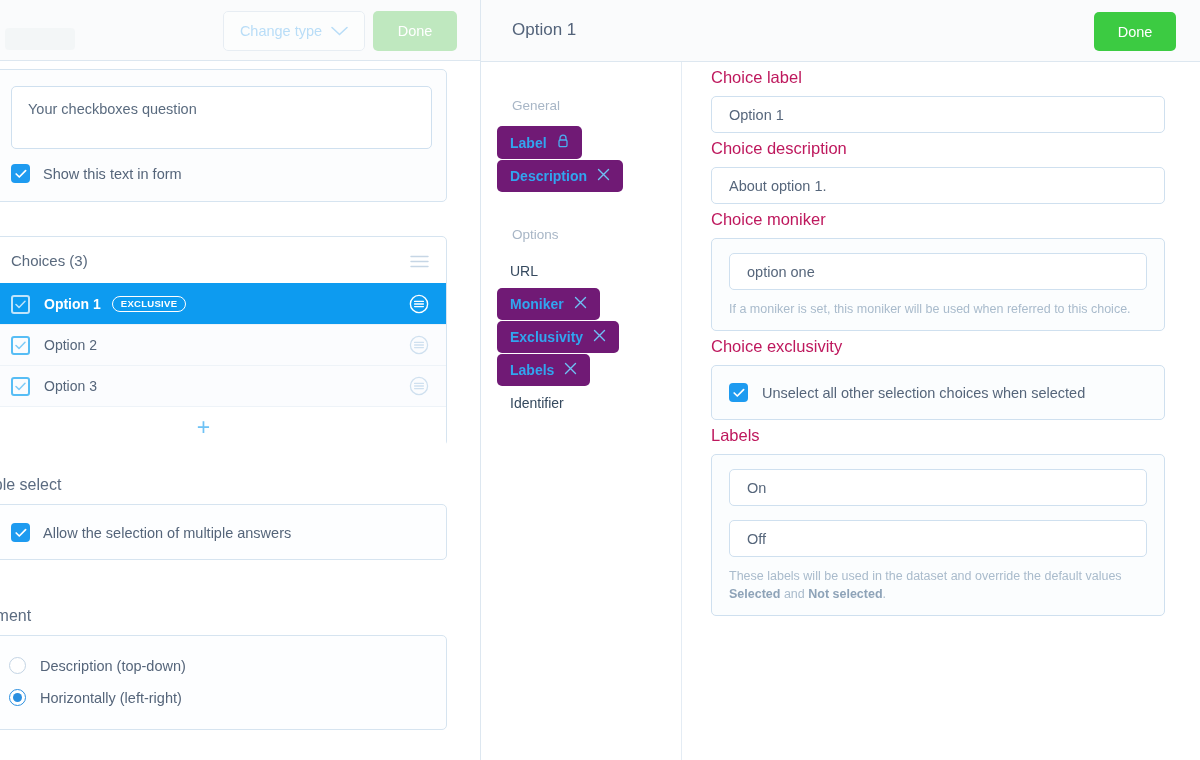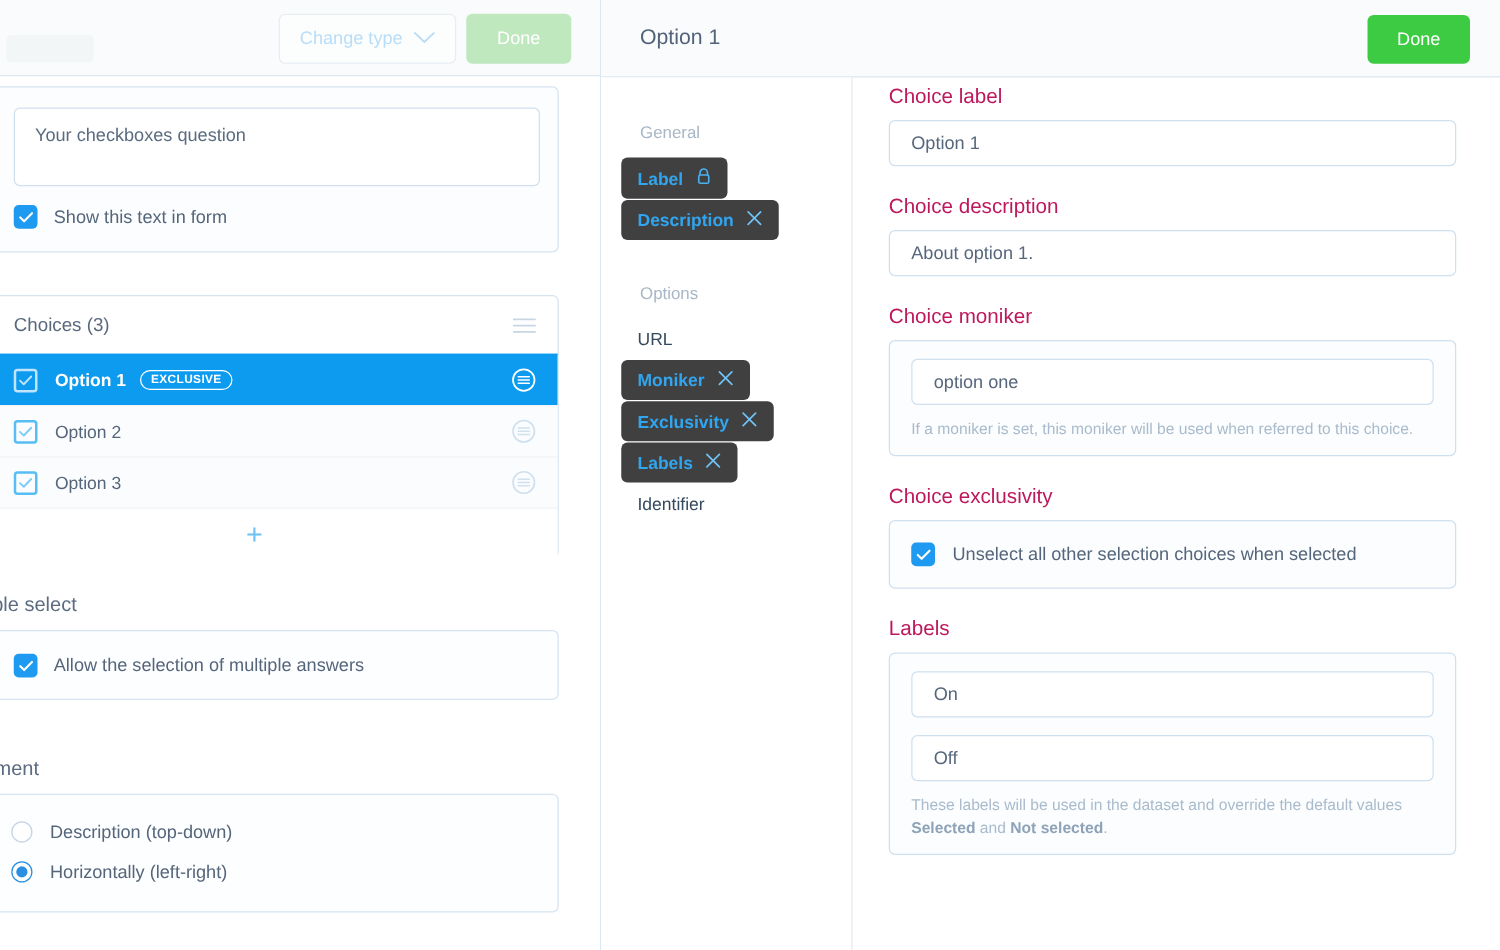--- a/index.html
+++ b/index.html
@@ -169,21 +169,21 @@
   .nav-group-label {
     padding-left: 31px; font-size: 13.5px; color: #a8b6c6;
     margin-bottom: 13px;
   }
   .nav-item {
     display: inline-flex; align-items: center; gap: 10px;
     margin-left: 16px; padding: 8px 13px;
     border-radius: 5px; font-size: 14px;
     color: #35495e;
   }
-  .nav-item.active { background: #404040; color: #31a5ef; font-weight: bold; }
+  .nav-item.active { background: #701a75; color: #31a5ef; font-weight: bold; }
   .nav-wrap { display: block; margin-bottom: 1px; }
   .nav-spacer { height: 34px; }
   .x-icon, .lock-icon { display: block; flex: none; }
 
   .content-col {
     position: relative; width: 517px; height: 698px;
     padding: 0 34px 0 29px; overflow: hidden;
   }
   .field-label { font-size: 16.5px; color: #be185d; margin-bottom: 9px; }
   .input-box {
@@ -195,21 +195,21 @@
     border: 1px solid #cfe0ef; border-radius: 5px; background: #fbfdfe;
     padding: 14px 17px 12px;
   }
   .group-box .input-box { background: #ffffff; }
   .hint {
     font-size: 12.5px; color: #a9bbcc; margin-top: 10px; line-height: 1.45;
   }
   .hint b { color: #8ea3b8; }
   .chk-line { display: flex; align-items: center; gap: 14px; }
   .mt-bk { margin-top: 14px; }
-  .sec { margin-top: 23px; }
+  .sec { margin-top: 6px; }
 </style>
 </head>
 <body>
 
 <div class="screen">
 
   <div class="left-panel">
 
     <div class="left-topbar"></div>
     <div class="ghost-chip"></div>

